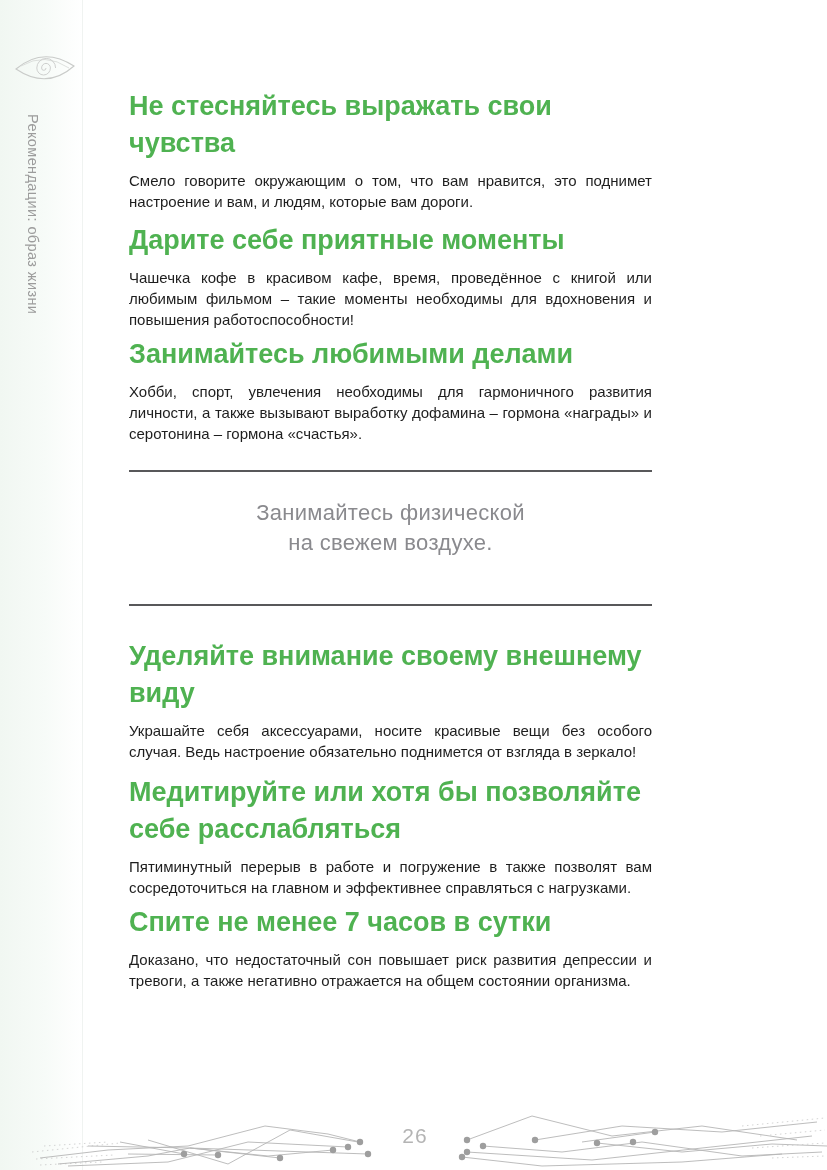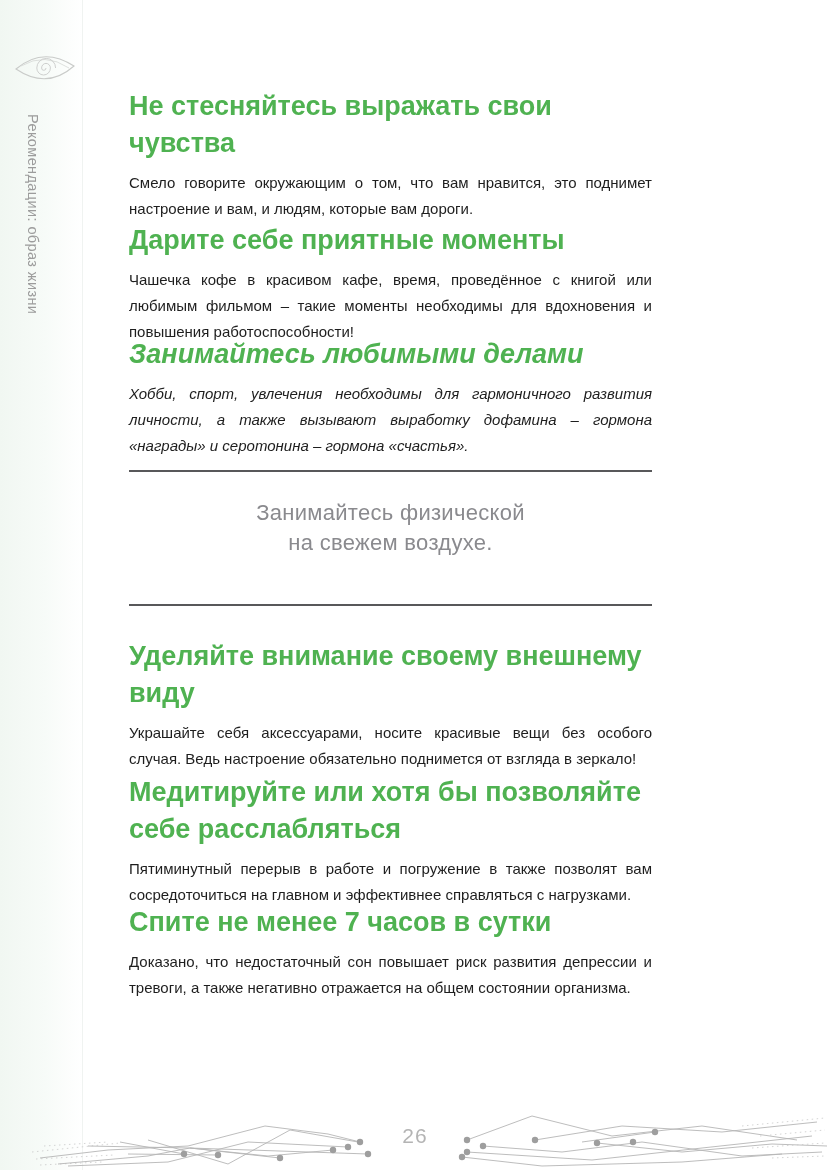--- a/index.html
+++ b/index.html
@@ -25,27 +25,27 @@
   }
   .content{position:absolute;left:129px;width:523px;top:0;height:1006px;}
   .sec{position:absolute;left:0;width:523px;}
   .sec h2{
     margin:0 0 8px 0;
     font-size:27px;line-height:37px;font-weight:bold;
     color:#4FB251;letter-spacing:0;
   }
   .sec p{
     margin:0;
-    font-size:15px;line-height:26px;
+    font-size:15px;line-height:21px;
     color:#1E1E1E;
     text-align:justify;
   }
   .s1{top:88px;}
   .s2{top:222px;}
-  .s3{top:336px;font-style:italic;}
+  .s3{top:336px;}
   .s4{top:638px;}
   .s5{top:774px;}
   .s6{top:904px;}
   .rule{
     position:absolute;left:0;width:523px;height:2px;
     background:#58585A;border:none;margin:0;
   }
   .rule1{top:470px;}
   .rule2{top:604px;}
   .quote{

